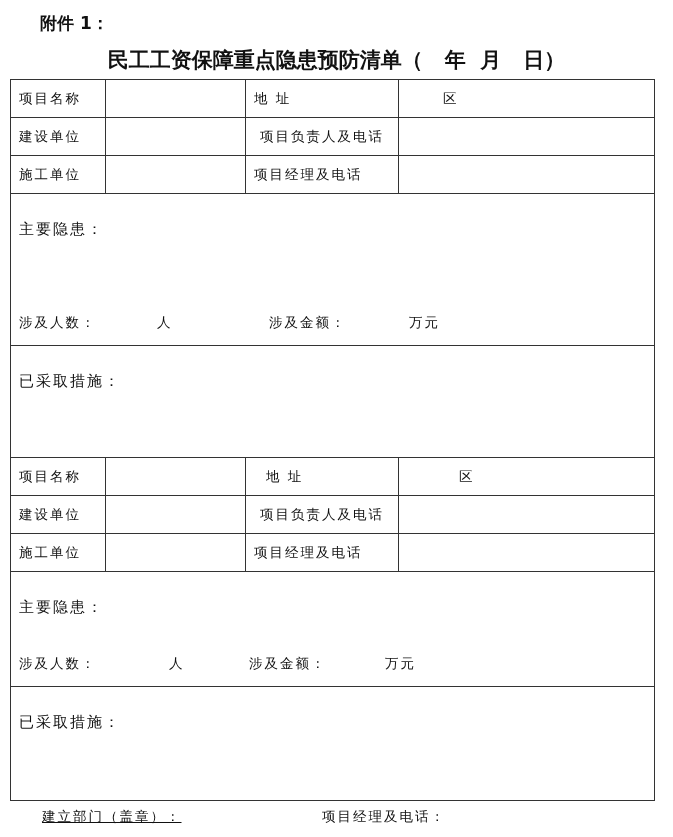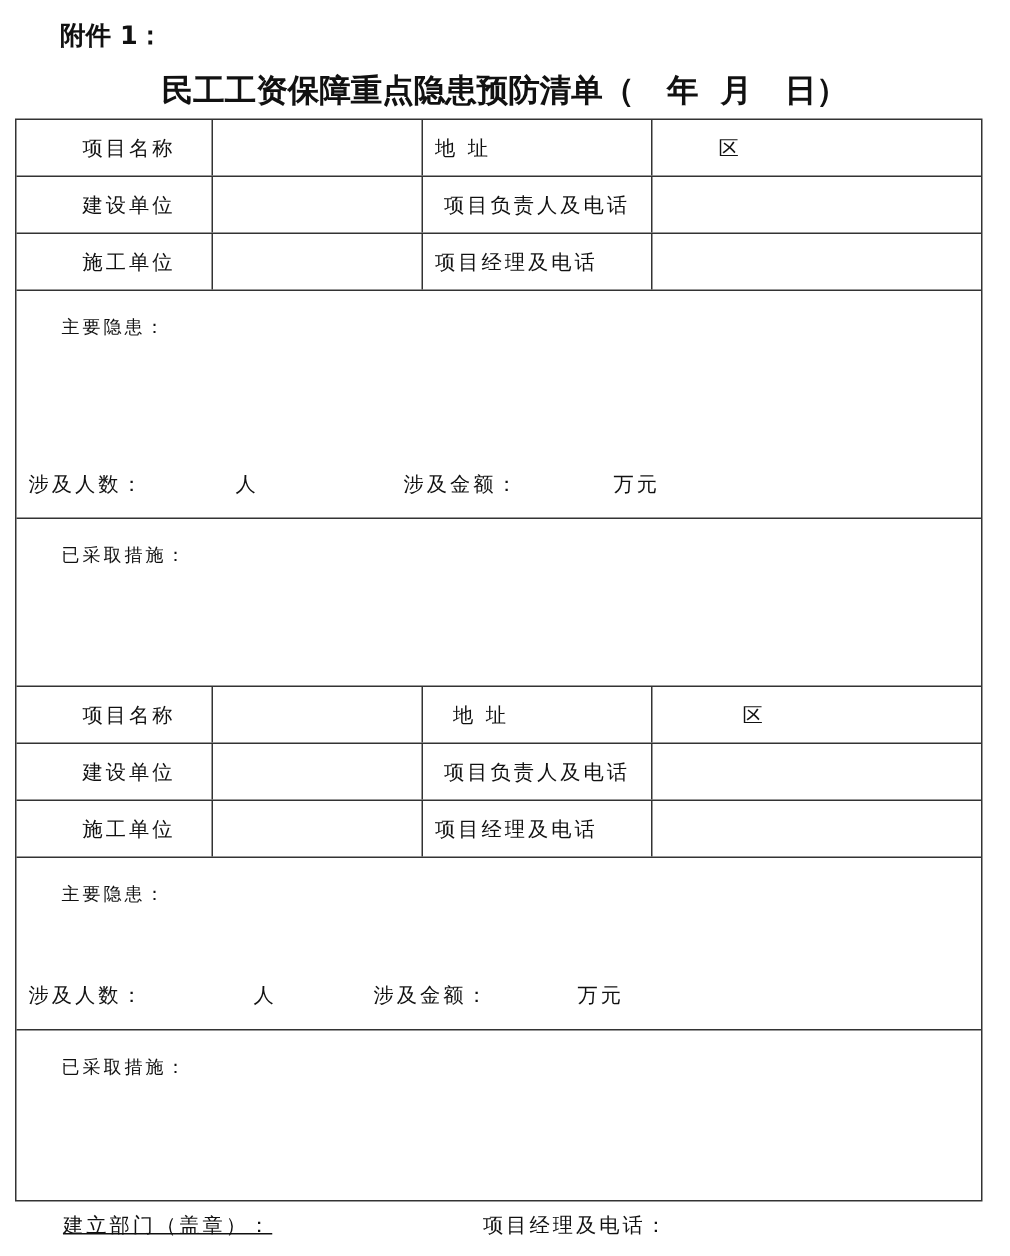--- a/index.html
+++ b/index.html
@@ -26,33 +26,33 @@
   .row {
     display: flex; border-bottom: 1px solid #333; box-sizing: border-box; height: 38px;
   }
   .row:last-child { border-bottom: none; }
   .cell {
     box-sizing: border-box; border-right: 1px solid #333;
     font-size: 13.5px; display: flex; align-items: center;
     padding-left: 8px; letter-spacing: 2px;
   }
   .cell:last-child { border-right: none; }
-  .c1 { width: 95px; margin-left: 36px; }
+  .c1 { width: 95px; }
   .c2 { width: 140px; }
   .c3 { width: 153px; }
   .c4 { flex: 1; }
   .c3.indent { padding-left: 14px; }
   .c3.indent2 { padding-left: 20px; }
   .c4 .val { margin-left: 36px; }
   .block {
     position: relative; border-bottom: 1px solid #333; box-sizing: border-box;
   }
   .block:last-child { border-bottom: none; }
   .block .label {
-    position: absolute; left: 8px; top: 16px; font-size: 12px; letter-spacing: 2px; margin-left: 22px;
+    position: absolute; left: 8px; top: 26px; font-size: 15px; letter-spacing: 2px;
   }
   .block .stats {
     position: absolute; left: 8px; bottom: 13px; font-size: 13.5px; letter-spacing: 2px;
     display: flex; white-space: pre;
   }
   .footer {
     position: absolute; top: 808px; font-size: 13.5px; letter-spacing: 2px;
   }
 </style>
 </head>

